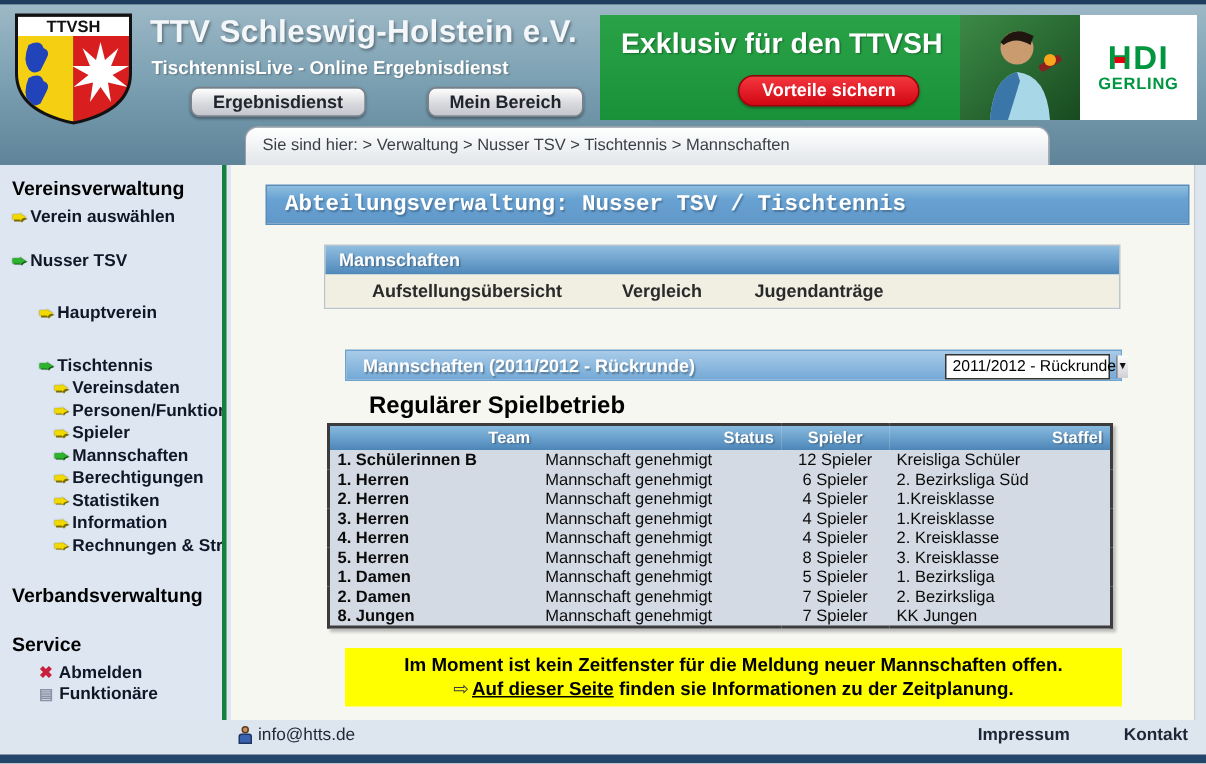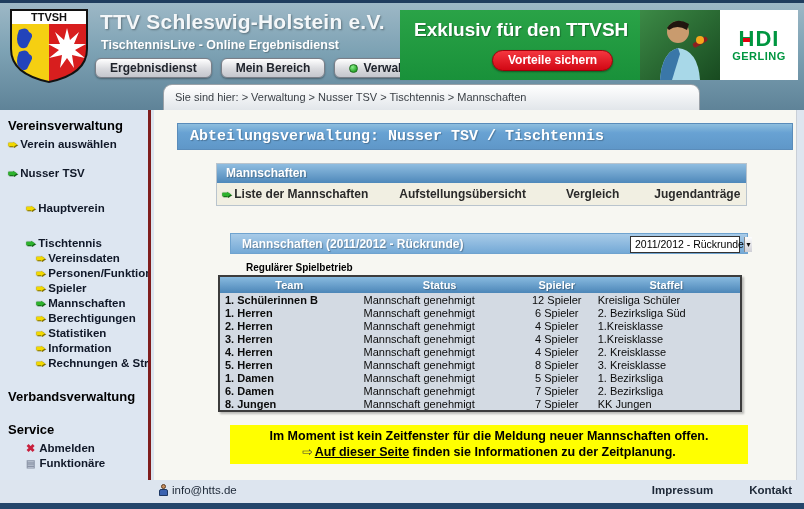--- a/index.html
+++ b/index.html
@@ -30,21 +30,21 @@
     font-size:12.5px; font-weight:bold; color:#ffffff;
     text-shadow:1px 1px 1px rgba(0,0,0,.25);
   }
   .nav-row { position:absolute; left:95px; top:55px; display:flex; gap:9px; }
   .nav-btn {
     display:inline-flex; align-items:center; gap:5px;
     height:20px; padding:0 14px;
     background:linear-gradient(180deg,#ffffff,#d9dade 55%,#c4c6cd);
     border:1px solid #7b7f88; border-radius:6px;
     box-shadow:0 1px 2px rgba(0,0,0,.35);
-    font-size:12px; font-weight:bold; color:#20242c; cursor:pointer;
+    font-size:12px; font-weight:bold; color:#20242c; cursor:pointer;margin-left:32px;
   }
   .green-dot {
     width:9px; height:9px; border-radius:50%;
     background:radial-gradient(circle at 35% 30%,#8cf08c,#2aa52a 70%);
     border:1px solid #1d6e1d; display:inline-block;
   }
 
   
   .ad { position:absolute; left:400px; top:7px; width:429px; height:70px; display:flex; cursor:pointer; }
   .ad-green { position:relative; width:240px; height:70px; background:linear-gradient(180deg,#2aa347,#19913a); }
@@ -76,21 +76,21 @@
     background:linear-gradient(180deg,#ffffff,#e2e6ea);
     border:1px solid #9aa1a8; border-bottom:none;
     border-radius:9px 9px 0 0;
     font-size:11px; color:#3a3f45; line-height:25px; padding-left:11px;
   }
 
   
   .mainwrap { position:absolute; left:0; top:110px; width:804px; height:393px; background:#dde5ef; }
   .sidebar {
     position:absolute; left:0; top:0; width:151px; height:370px;
-    background:#dde6f1; border-right:3px solid #7f1d1d;
+    background:#dde6f1; border-right:3px solid #15803d;
     padding:8px 0 0 8px; overflow:hidden;
   }
   .sb-head { font-size:13px; font-weight:bold; color:#000; margin-bottom:5px; }
   .sb-item { font-size:11.5px; font-weight:bold; color:#101828; margin-bottom:2px; white-space:nowrap; cursor:pointer; }
   .ind1 { margin-left:18px; }
   .ind2 { margin-left:28px; }
   .gap-s { margin-top:16px; }
   .gap-m { margin-top:22px; }
   .arrow-y, .arrow-g { font-size:11px; display:inline-block; margin-right:3px; }
   .arrow-y { color:#f2d900; text-shadow:0 0 1px #7c6c00, 1px 1px 0 #7c6c00; }
@@ -138,29 +138,29 @@
   }
   .dropdown .dval { flex:1; font-size:10.5px; font-weight:normal; color:#000; text-shadow:none; padding-left:4px; line-height:15px; white-space:nowrap; }
   .dd-btn {
     width:15px; height:15px; margin-right:0;
     background:linear-gradient(180deg,#fdfdfd,#cfcfd6);
     border-left:1px solid #888;
     font-size:7px; color:#111; text-shadow:none;
     display:flex; align-items:center; justify-content:center;
   }
 
-  .tbl-heading { margin:8px 0 2px 64px; font-size:10px; font-weight:bold; color:#000;padding-left:28px; }
+  .tbl-heading { margin:8px 0 2px 64px; font-size:16px; font-weight:bold; color:#000;padding-left:28px; }
   table.teams {
     margin-left:64px; width:524px; border-collapse:collapse;
     border:2px solid #3c3c3c; background:#d3dae3;
     box-shadow:2px 2px 2px rgba(0,0,0,.25);
   }
   table.teams th {
     background:linear-gradient(180deg,#88badf,#4c86b8);
-    font-size:11px; font-weight:bold; color:#fff; text-align:center;
+    font-size:11px; font-weight:bold; color:#fff; text-align:right;
     padding:2px 5px; text-shadow:1px 1px 1px rgba(0,0,0,.3);
   }
   table.teams td { font-size:11px; color:#0b0b0b; padding:0.5px 5px; white-space:nowrap; }
   table.teams td.c-team { font-weight:bold; }
   table.teams th.c-spieler, table.teams td.c-spieler { text-align:center; }
   .w-team{width:140px;} .w-status{width:163px;} .w-spieler{width:72px;} .w-staffel{width:149px;}
 
   .notice {
     margin:13px 0 0 76px; width:518px; background:#ffff00;
     text-align:center; font-size:12.5px; font-weight:bold; color:#000;
@@ -272,21 +272,20 @@
     <div class="sb-item ind1"><span class="icon-sq">▤</span><span class="lbl">Funktionäre</span></div>
 
   </div>
 
   <div class="content">
     <div class="page-title-bar">Abteilungsverwaltung: Nusser TSV / Tischtennis</div>
 
     <div class="mann-box">
       <div class="mann-head">Mannschaften</div>
       <div class="mann-menu">
-        <span class="mitem m1"><span class="arrow-g">➨</span><span>Liste der Mannschaften</span></span>
         <span class="mitem m2">Aufstellungsübersicht</span>
         <span class="mitem m3">Vergleich</span>
         <span class="mitem m4">Jugendanträge</span>
       </div>
     </div>
 
     <div class="season-bar">
       <span>Mannschaften (2011/2012 - Rückrunde)</span>
       <span class="dropdown">
         <span class="dval">2011/2012 - Rückrunde</span>
@@ -342,21 +341,21 @@
             <td class="c-spieler">8 Spieler</td>
             <td>3. Kreisklasse</td>
           </tr>
         <tr>
             <td class="c-team">1. Damen</td>
             <td>Mannschaft genehmigt</td>
             <td class="c-spieler">5 Spieler</td>
             <td>1. Bezirksliga</td>
           </tr>
         <tr>
-            <td class="c-team">6. Damen</td>
+            <td class="c-team">2. Damen</td>
             <td>Mannschaft genehmigt</td>
             <td class="c-spieler">7 Spieler</td>
             <td>2. Bezirksliga</td>
           </tr>
         <tr>
             <td class="c-team">8. Jungen</td>
             <td>Mannschaft genehmigt</td>
             <td class="c-spieler">7 Spieler</td>
             <td>KK Jungen</td>
           </tr>

